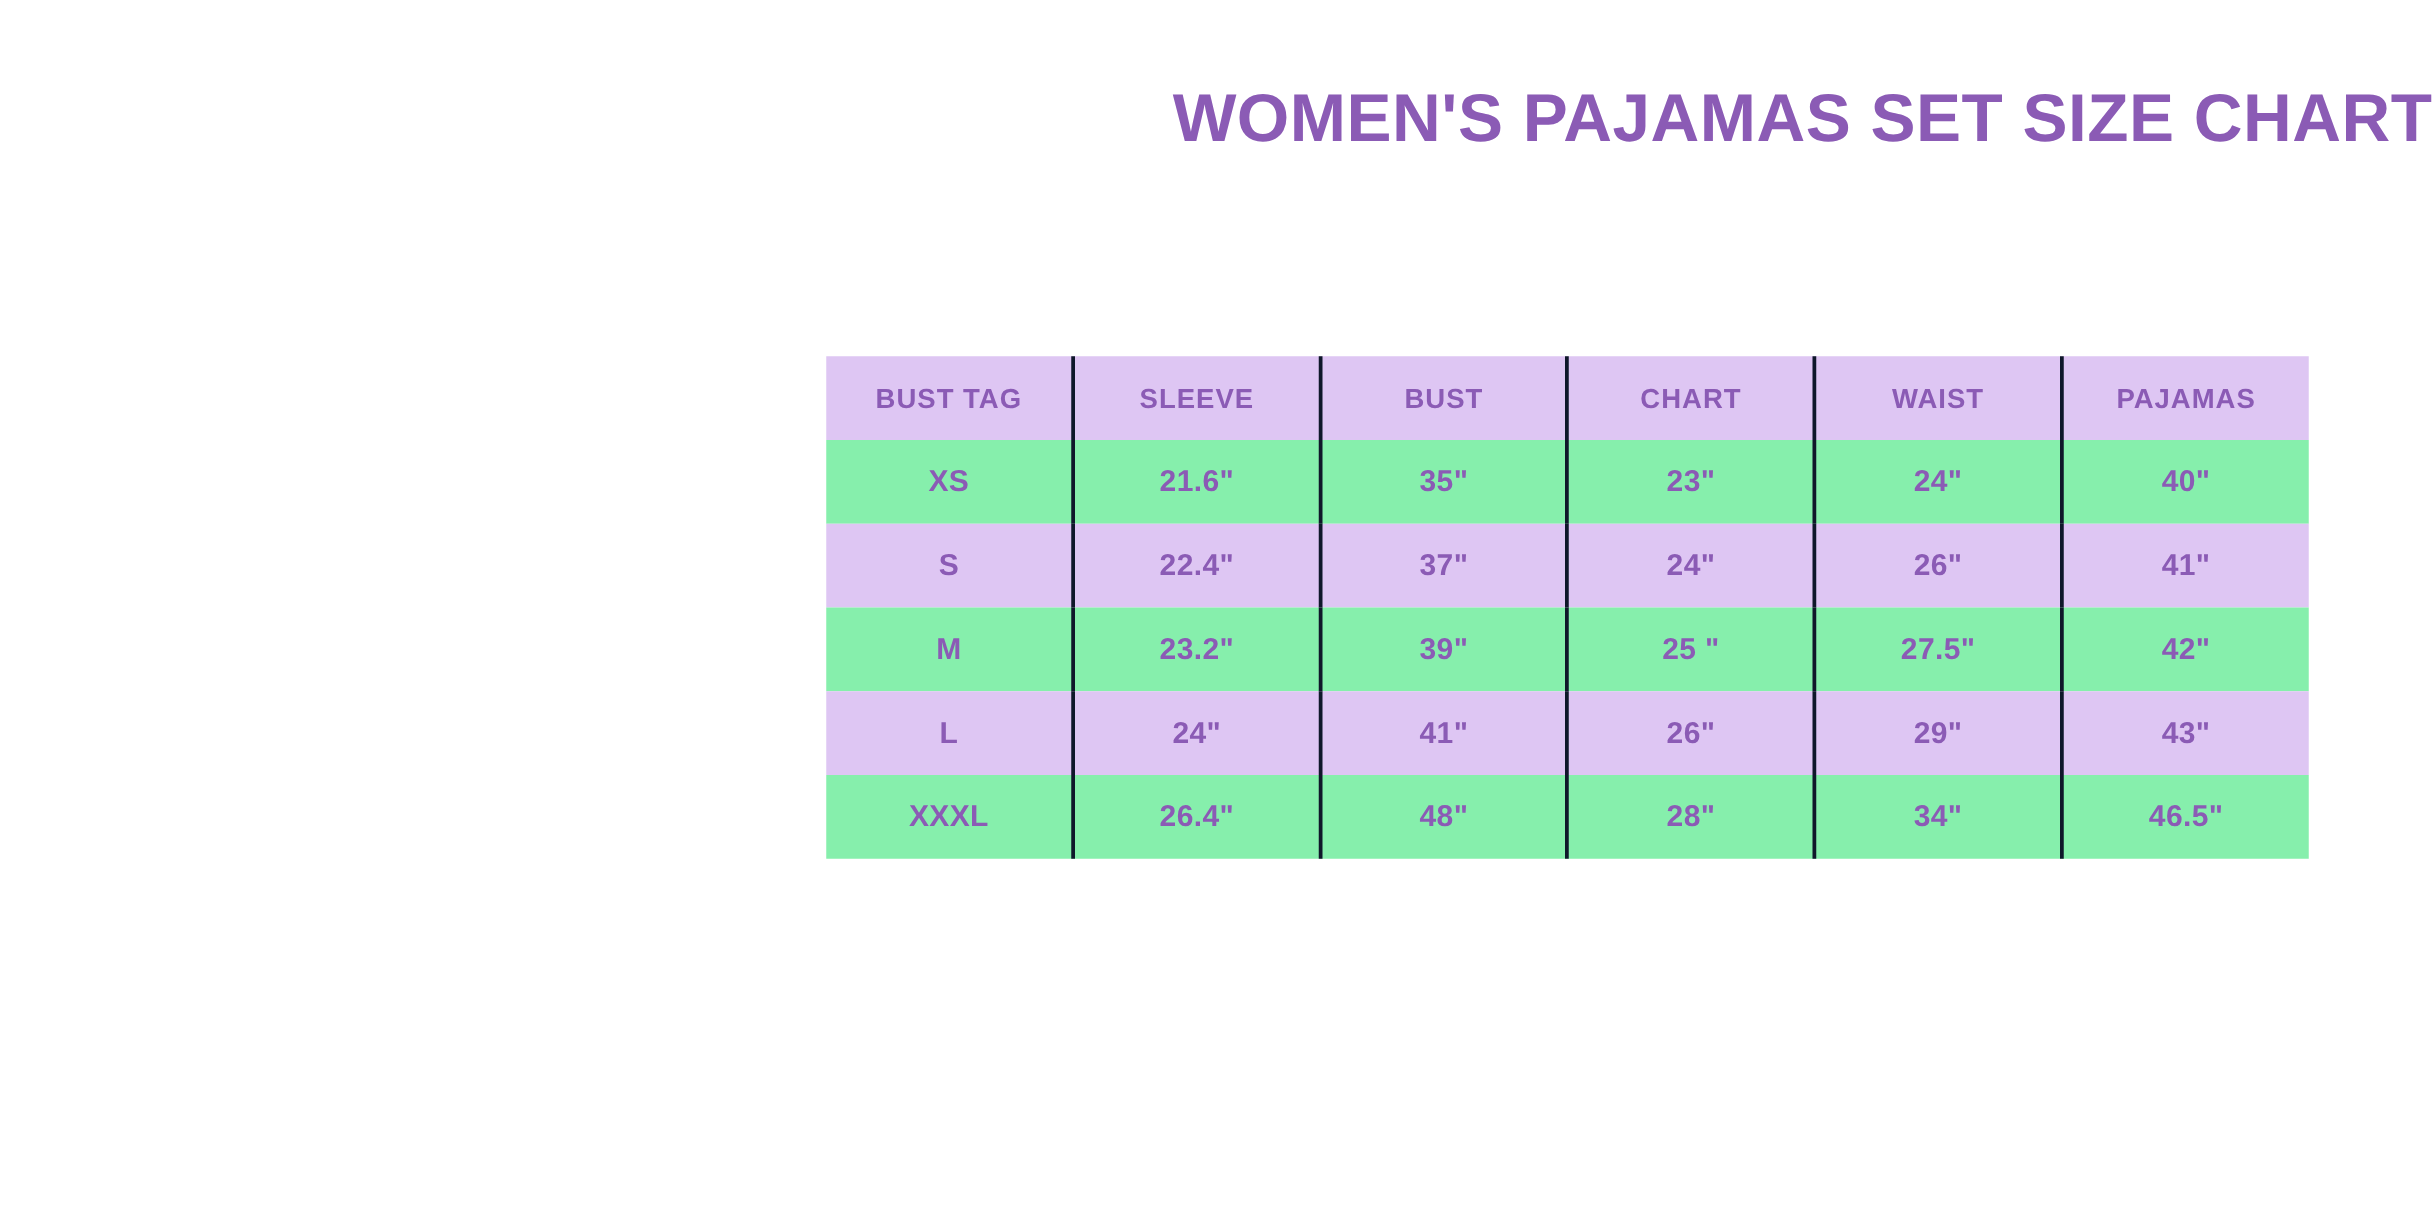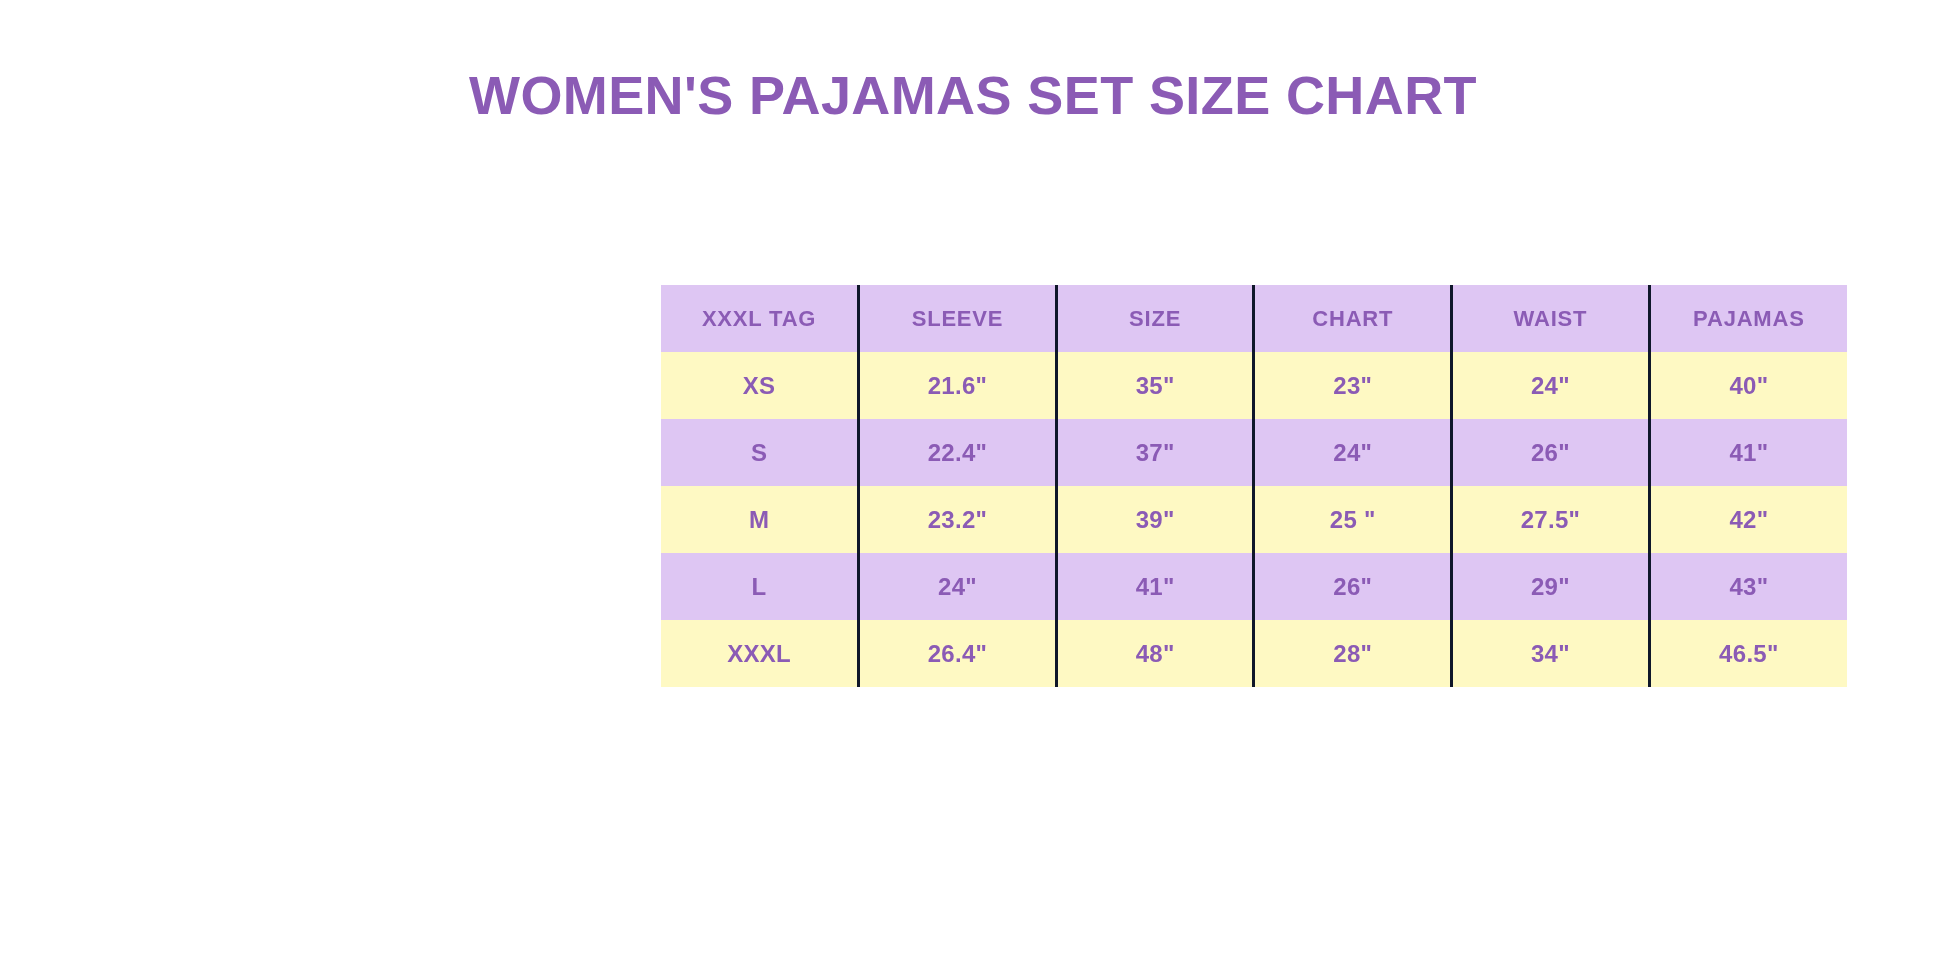--- a/index.html
+++ b/index.html
@@ -17,21 +17,21 @@
     position: relative;
     width: 1946px;
     height: 973px;
     background: #ffffff;
   }
   .chart-title {
     position: absolute;
     top: 64px;
     left: 0;
     width: 1946px;
-    text-align: center;
+    text-align: right;
     font-size: 54px;
     font-weight: bold;
     letter-spacing: 0.4px;
     color: #8B5BB5;
     font-family: "Liberation Sans", sans-serif;
     white-space: nowrap;
   }
   .size-table-wrap {
     position: absolute;
     left: 661px;
@@ -64,21 +64,21 @@
   table.size-table thead th {
     background: #DEC6F3;
     font-size: 22px;
     letter-spacing: 0.8px;
   }
   table.size-table tbody td {
     font-size: 24px;
     letter-spacing: 0.3px;
   }
   table.size-table tbody tr.row-plain td {
-    background: #fef9c3;
+    background: #86efac;
   }
   table.size-table tbody tr.row-shaded td {
     background: #DEC6F3;
   }
 </style>
 </head>
 <body>
 
 <div class="page">
 
@@ -89,23 +89,23 @@
       <colgroup>
           <col>
           <col>
           <col>
           <col>
           <col>
           <col>
         </colgroup>
       <thead>
         <tr>
-            <th>XXXL TAG</th>
+            <th>BUST TAG</th>
             <th>SLEEVE</th>
-            <th>SIZE</th>
+            <th>BUST</th>
             <th>CHART</th>
             <th>WAIST</th>
             <th>PAJAMAS</th>
           </tr>
       </thead>
       <tbody>
           <tr class="row-plain">
             <td>XS</td>
             <td>21.6"</td>
             <td>35"</td>

